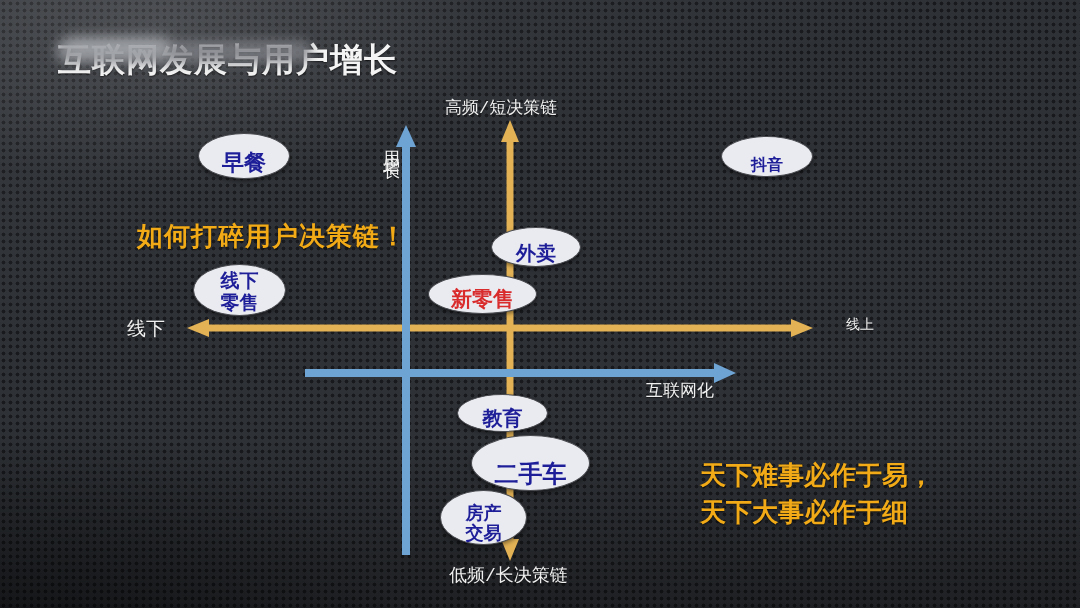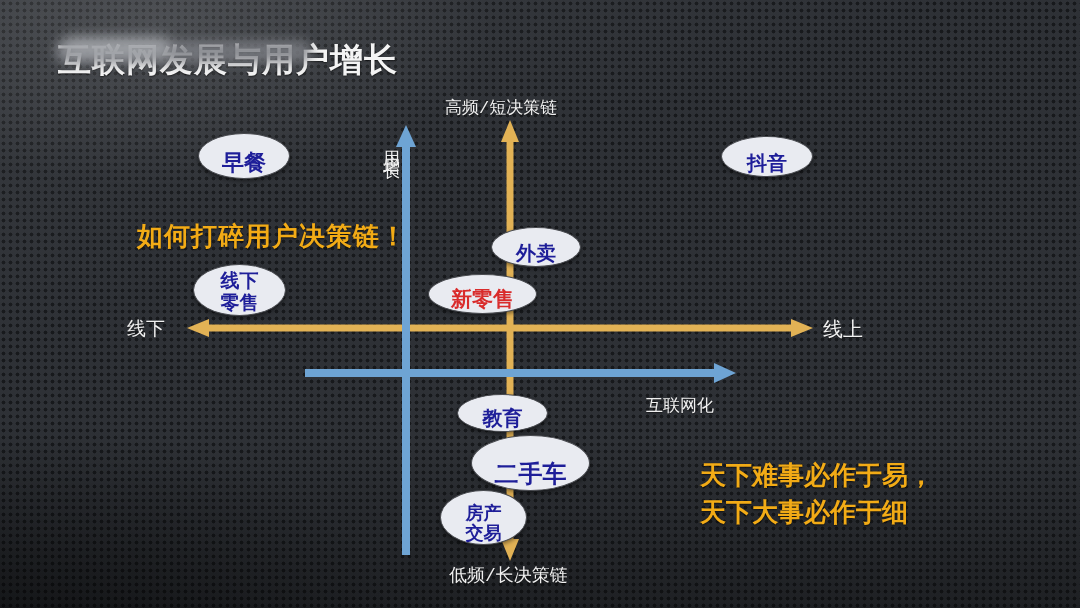--- a/index.html
+++ b/index.html
@@ -32,34 +32,34 @@
   .fill-gold   { fill:var(--gold-arrow); }
   .stroke-blue { stroke:var(--blue-arrow); }
   .fill-blue   { fill:var(--blue-arrow); }
   .axis-label {
     position:absolute; color:var(--axis-text); z-index:2;
     text-shadow:0 1px 1px rgba(0,0,0,0.5); white-space:nowrap;
   }
   .lbl-top      { left:445px; top:96px;  font-size:17px; }
   .lbl-vertical { left:379px; top:137px; font-size:17px; writing-mode:vertical-rl; letter-spacing:4px; }
   .lbl-left     { left:127px; top:316px; font-size:19px; }
-  .lbl-right    { left:823px; top:316px; font-size:20px;text-align:right; }
-  .lbl-internet { left:646px; top:379px; font-size:17px;margin-top:15px; }
+  .lbl-right    { left:846px; top:316px; font-size:14px;text-align:right; }
+  .lbl-internet { left:646px; top:379px; font-size:17px; }
   .lbl-bottom   { left:449px; top:563px; font-size:18px; }
   .bubble {
     position:absolute; z-index:5; border-radius:50%;
     background:var(--bubble-fill); border:1px solid var(--bubble-stroke);
     display:flex; align-items:flex-end; justify-content:center;
     color:var(--bubble-text); font-weight:bold; text-align:center;
     box-shadow:0 2px 4px rgba(0,0,0,0.45);
   }
   .bubble span { white-space:pre-line; line-height:1.12; }
   .b-breakfast   { left:198px; top:133px; width:90px;  height:44px; font-size:22px; }
   .b-bike        { left:429px; top:136px; width:87px;  height:50px; font-size:19px; }
-  .b-douyin      { left:721px; top:136px; width:90px;  height:39px; font-size:20px; }
+  .b-douyin      { left:721px; top:136px; width:90px;  height:39px; font-size:16px; }
   .b-waimai      { left:491px; top:227px; width:88px;  height:38px; font-size:20px; }
   .b-newretail   { left:428px; top:274px; width:107px; height:38px; font-size:21px; color:var(--red-text); }
   .b-offline     { left:193px; top:264px; width:91px;  height:50px; font-size:19px; }
   .b-education   { left:457px; top:394px; width:89px;  height:36px; font-size:20px; }
   .b-usedcars    { left:471px; top:435px; width:117px; height:54px; font-size:24px; }
   .b-realestate  { left:440px; top:490px; width:85px;  height:53px; font-size:18px; }
   .gold-note {
     position:absolute; z-index:6; color:var(--gold-text); font-weight:bold;
     font-size:26px; white-space:nowrap; text-shadow:0 1px 2px rgba(0,0,0,0.6);
   }

